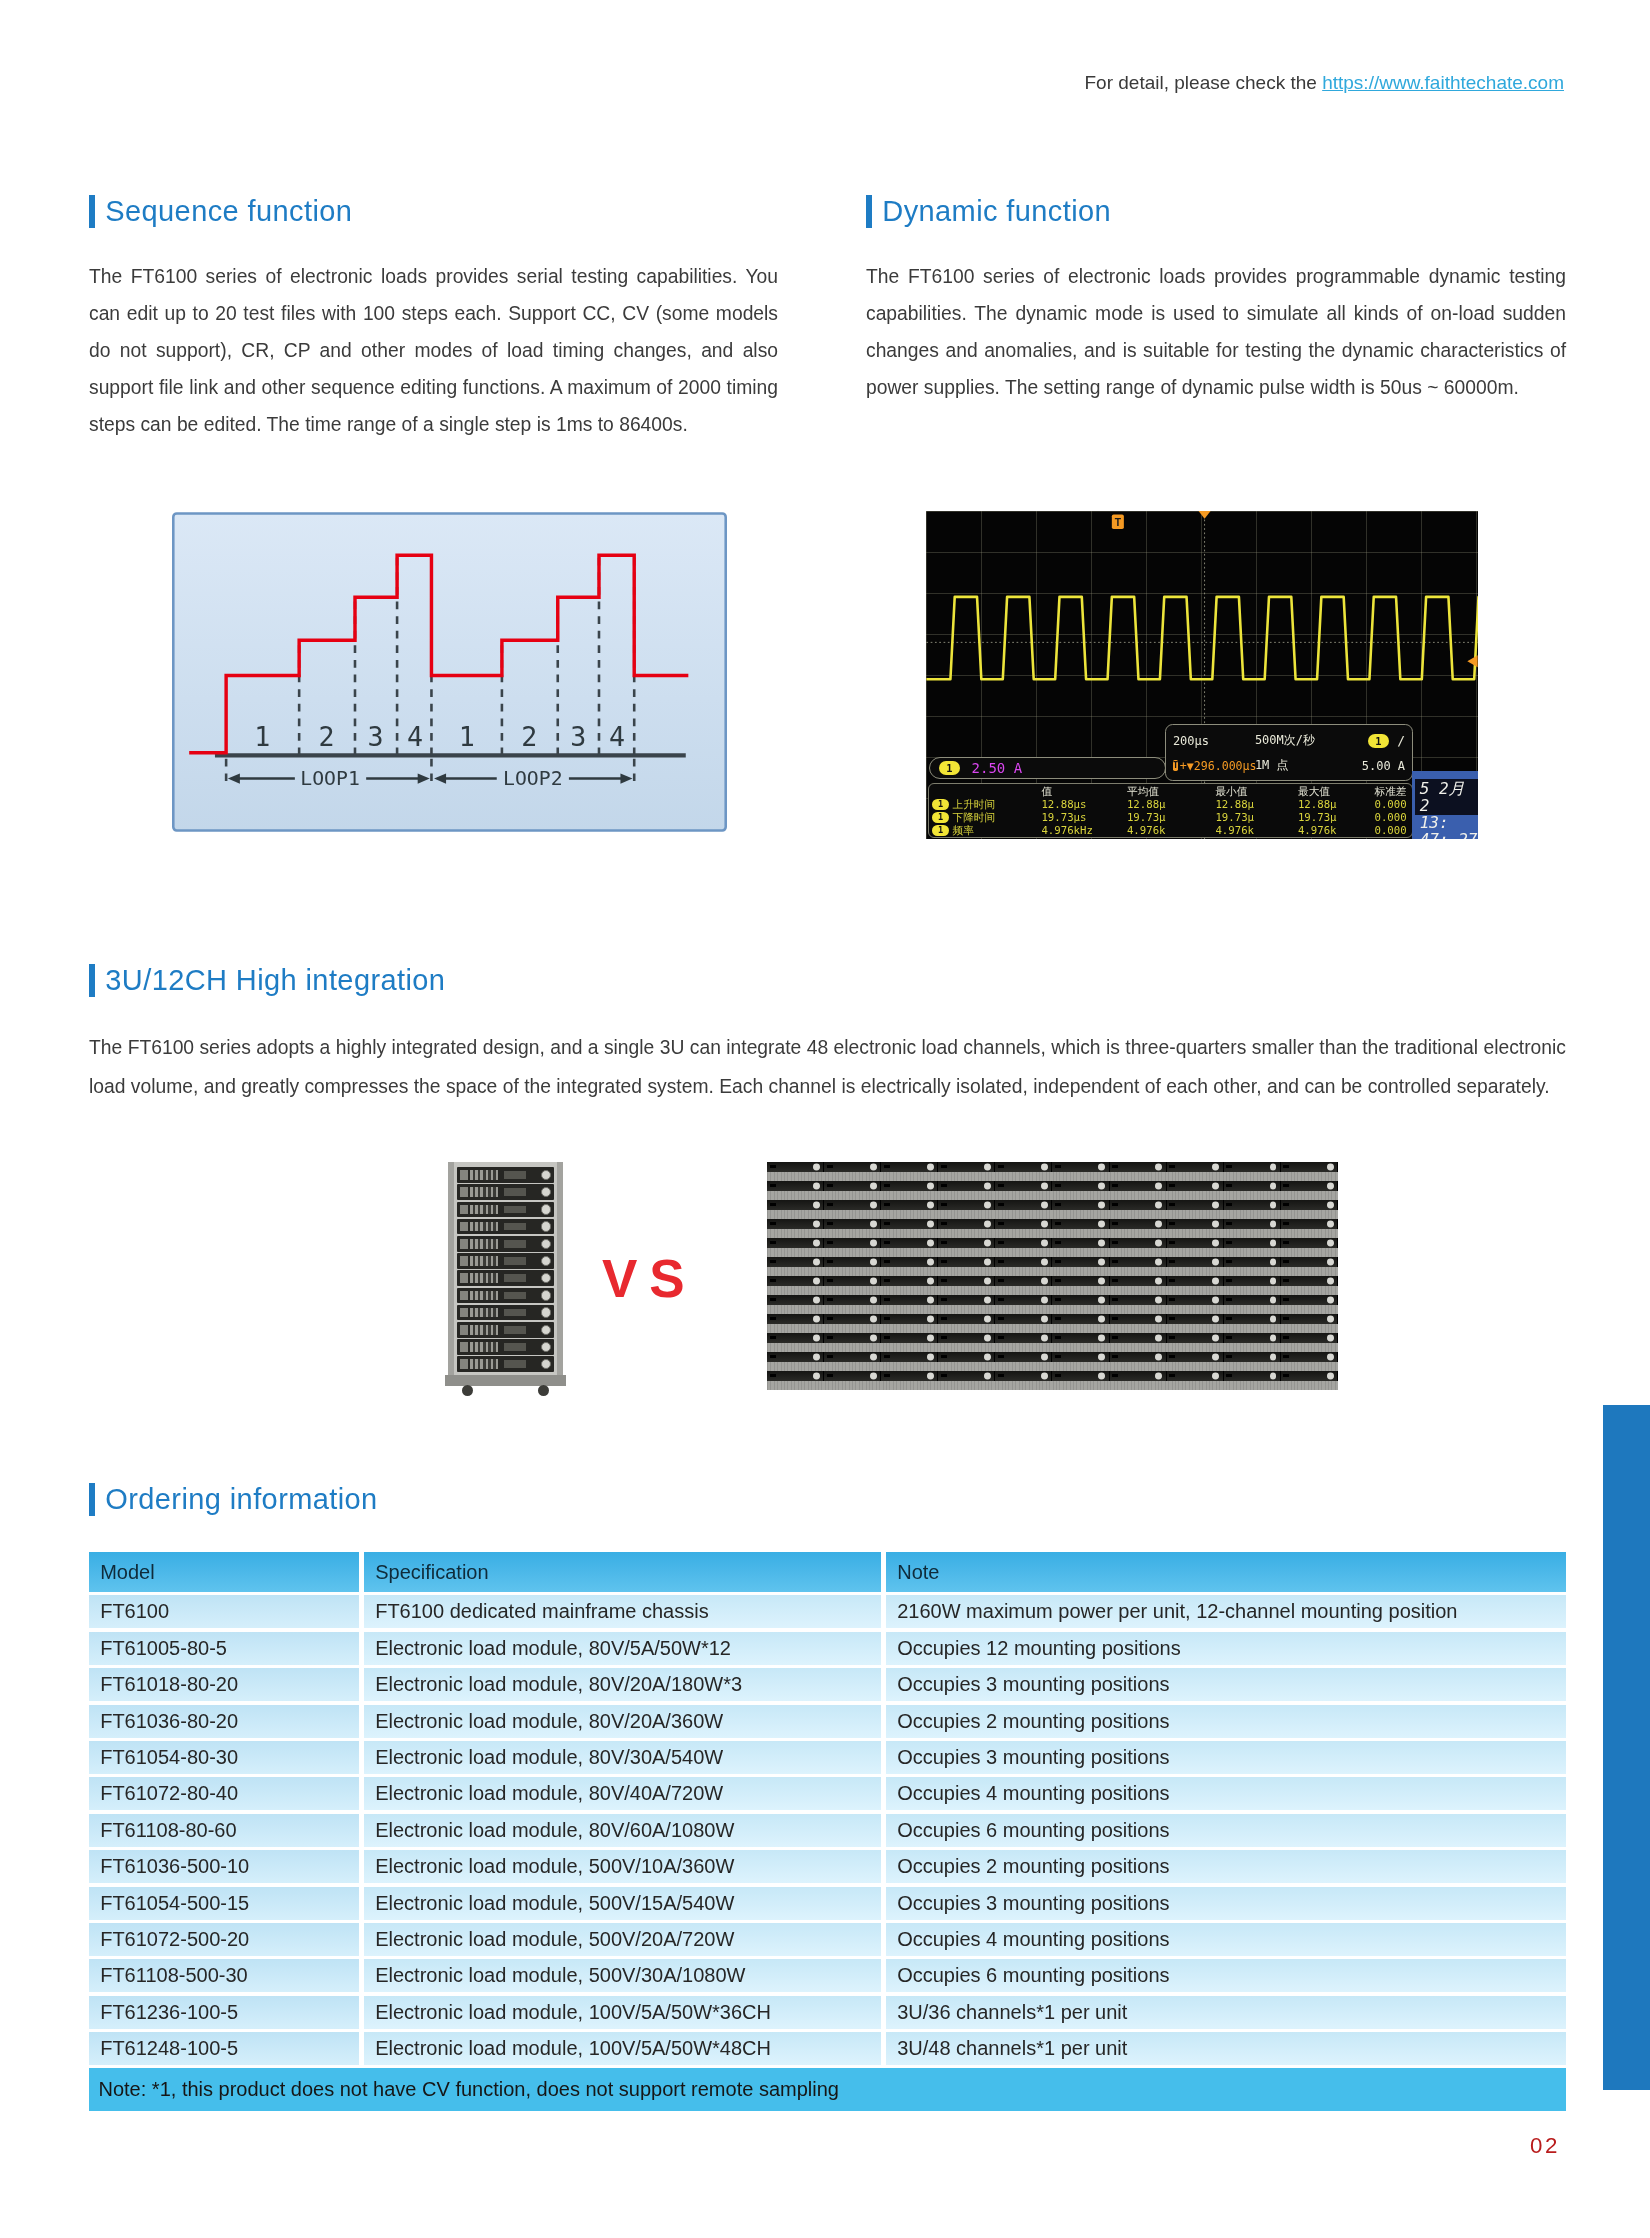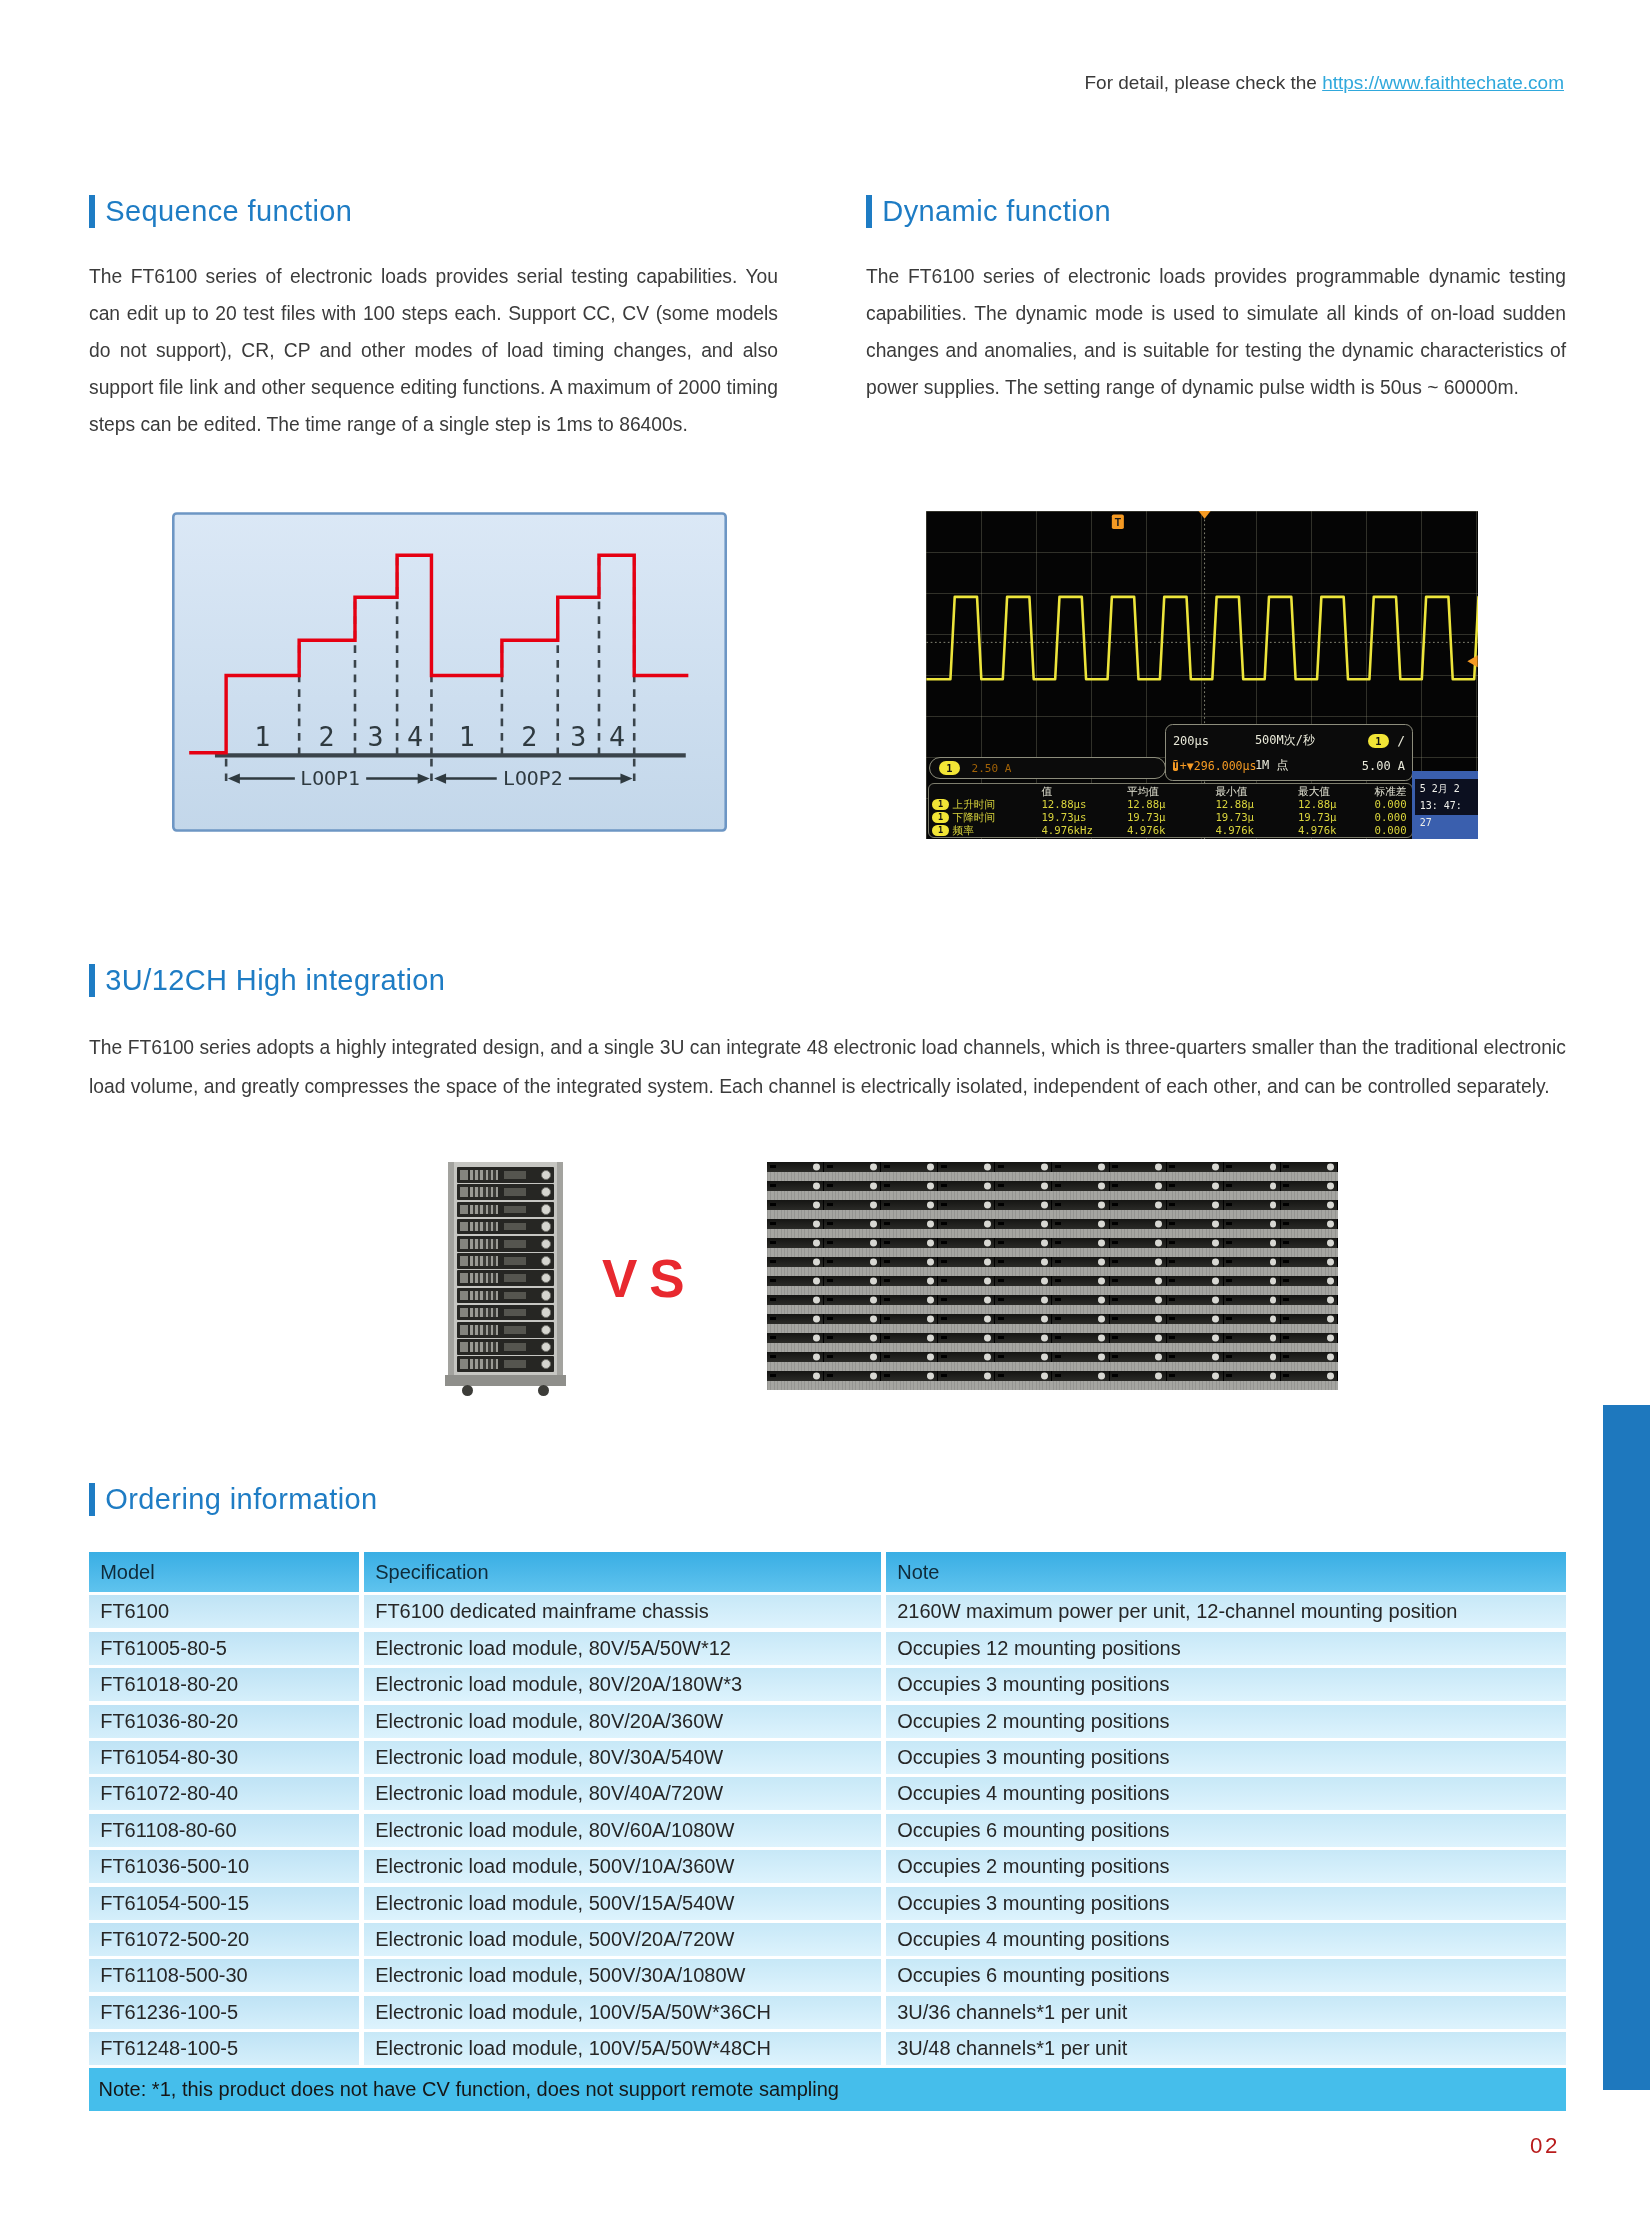--- a/index.html
+++ b/index.html
@@ -28,41 +28,41 @@
   .scope-grid{position:absolute;inset:0;
      background-image:
        repeating-linear-gradient(to right, rgba(150,150,125,.30) 0 0.9px, transparent 0.9px 55px),
        repeating-linear-gradient(to bottom, rgba(150,150,125,.30) 0 0.9px, transparent 0.9px 41px);}
   .scope svg{position:absolute;inset:0;}
   .ovl{position:absolute;font-family:"DejaVu Sans Mono", monospace;}
   .chbar{left:3.4px;top:246px;width:237px;height:22.3px;background:#0b0b0b;border:0.9px solid #8d8d7c;
          border-radius:11.2px;display:flex;align-items:center;gap:12px;padding-left:8.6px;box-sizing:border-box;}
   .ch-badge{display:inline-block;width:20.6px;height:14.6px;border-radius:7.7px;background:#f2e536;
             color:#111;font-weight:bold;font-size:10.3px;line-height:14.6px;text-align:center;}
-  .ch-scale{color:#a16207;font-size:11px;}
+  .ch-scale{color:#d946ef;font-size:14px;}
   .tbox{left:239px;top:213px;width:248px;height:57px;background:#0b0b0b;border:0.9px solid #8d8d7c;
         border-radius:7.7px;box-sizing:border-box;padding:3.4px 6.9px 1.7px 6.9px;
         display:grid;grid-template-columns:82px 1fr auto;grid-template-rows:1fr 1fr;
         font-size:12px;color:#e9e9d9;align-items:center;}
   .trig-readout{color:var(--scope-orange,#F59A23);display:flex;align-items:center;gap:1.7px;font-size:11.6px;}
   .t-square{display:inline-block;width:11.2px;height:11.2px;background:var(--scope-orange,#F59A23);
             color:#111;font-weight:bold;font-size:8.6px;line-height:11.2px;text-align:center;border-radius:1.7px;}
   .slope-cell{display:flex;align-items:center;gap:8.6px;justify-content:flex-end;}
   .slope-glyph{color:#e9e9d9;font-size:13px;}
   .meas{left:1.7px;top:272px;width:485px;height:55px;background:#0a0a0a;border:0.9px solid #7d7d6d;
         border-radius:6px;box-sizing:border-box;padding:0.9px 3.4px;}
   .meas-row{display:flex;height:13px;line-height:13px;font-size:10.7px;}
   .meas-row.hdr{color:#e4e4d4;}
   .meas-row.val{color:#d9d43c;}
   .mc0{width:110px;display:flex;align-items:center;gap:3.4px;}
   .mc1{width:86px;} .mc2{width:89px;} .mc3{width:83px;} .mc4{width:77px;} .mc5{width:34px;}
   .meas .ch-badge{width:17px;height:11.2px;font-size:8.6px;line-height:11.2px;border-radius:6px;}
   .dt-wrap{left:486px;top:260px;width:66px;height:69px;background:#3A5FAE;}
   .dt-box{position:absolute;left:3.4px;top:7.7px;right:0;height:36px;background:#0c1020;color:#f0f0ea;
-          font-family:"DejaVu Sans Mono", monospace;font-size:10px;line-height:17px;padding:1.7px 0 0 4.3px;box-sizing:border-box;}
+          font-family:"DejaVu Sans Mono", monospace;font-size:16px;line-height:17px;padding:1.7px 0 0 4.3px;box-sizing:border-box;font-style:italic;}
 
   
   .rack{top:1162px;left:443px;width:125px;height:234px;}
   .rack-body{position:absolute;left:5.2px;right:5.2px;top:0;bottom:20.6px;background:#c6c6c2;
              border-left:6px solid #a3a39f;border-right:6px solid #a3a39f;box-sizing:border-box;
              padding:5.2px 2.6px 3.4px 2.6px;display:flex;flex-direction:column;gap:1.7px;}
   .rack-mod{flex:1;background:#262623;border-radius:0.9px;display:flex;align-items:center;gap:2.6px;padding:0 3.4px;}
   .rm-a{width:7.7px;height:9.5px;background:#84847e;}
   .rm-b{width:27.5px;height:9.5px;background:repeating-linear-gradient(90deg,#9a9a94 0 2.6px,#3a3a36 2.6px 5.2px);}
   .rm-c{width:22.3px;height:7.7px;background:#55554f;margin-left:3.4px;}

